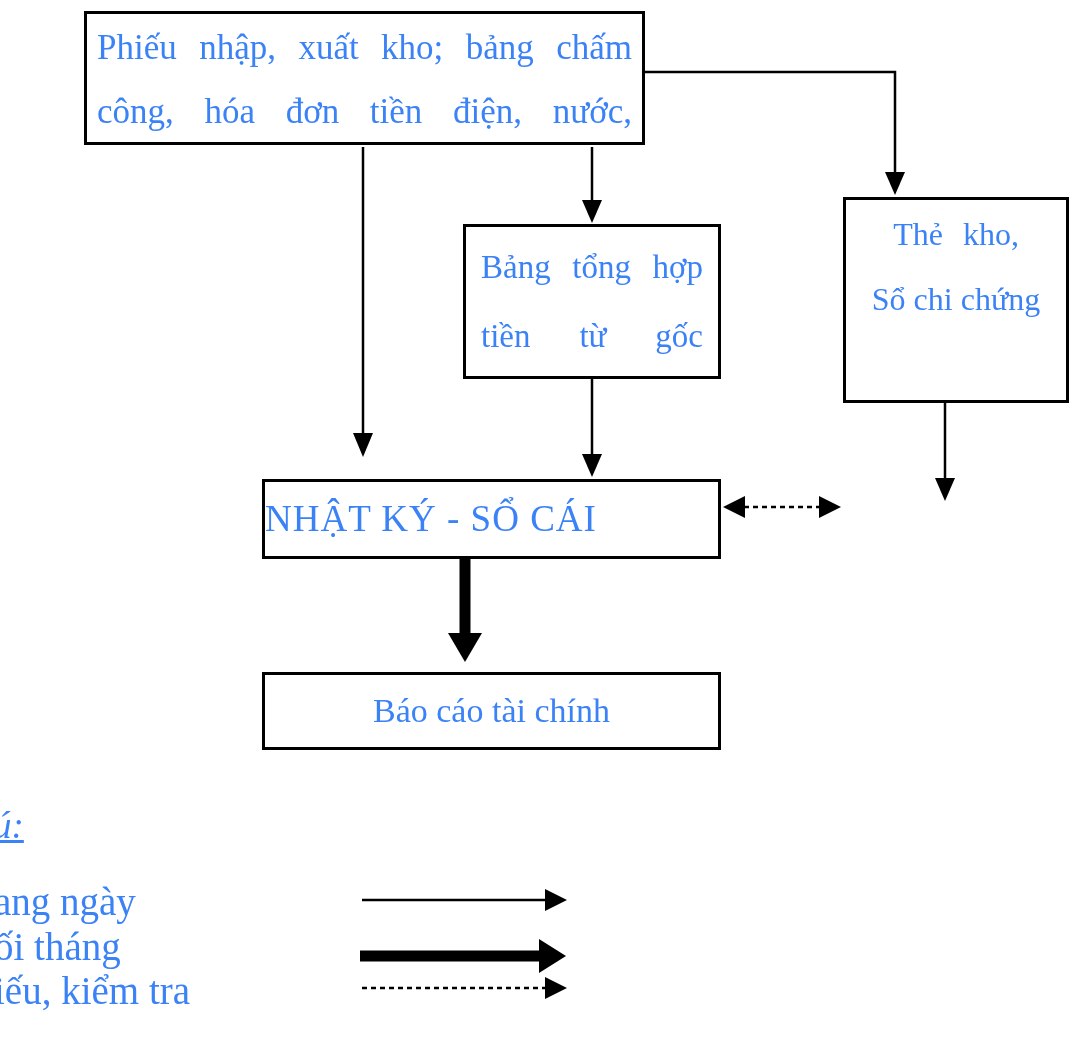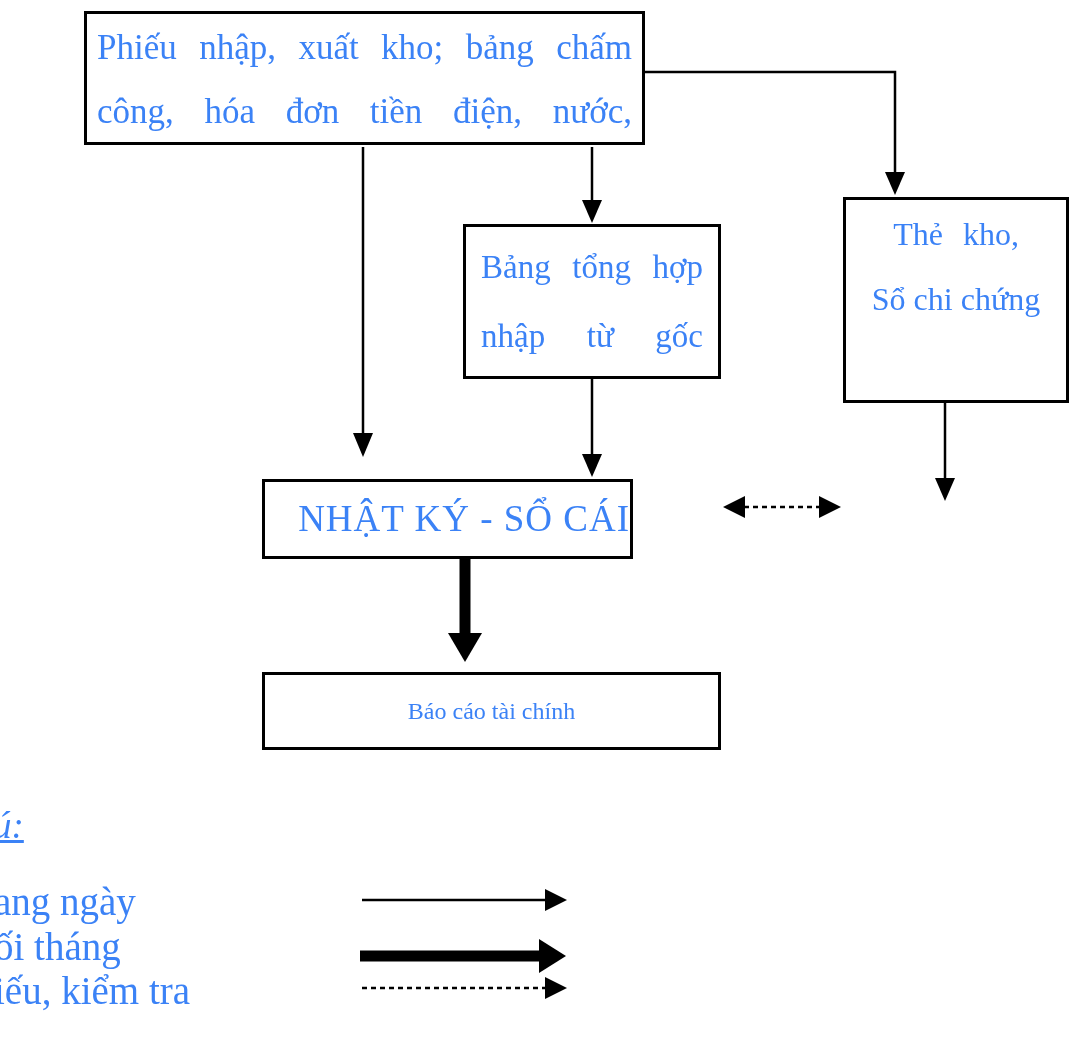--- a/index.html
+++ b/index.html
@@ -29,28 +29,28 @@
   .box-source { left: 84px; top: 11px; width: 561px; height: 134px; padding: 2px 10px; }
   .box-source .l { line-height: 64px; font-size: 35px; }
 
   .box-doc-summary { left: 463px; top: 224px; width: 258px; height: 155px; padding: 6px 15px; }
   .box-doc-summary .l { line-height: 69px; font-size: 33px; }
 
   .box-stock-card { left: 843px; top: 197px; width: 226px; height: 206px; text-align: center; padding-top: 2px; }
   .box-stock-card .l { line-height: 65px; font-size: 32px; }
   .box-stock-card .l1 { word-spacing: 12px; }
 
-  .box-journal { left: 262px; top: 479px; width: 371px; height: 80px; text-align: right; }
+  .box-journal { left: 262px; top: 479px; width: 459px; height: 80px; text-align: left; }
   .box-journal .l { line-height: 74px; font-size: 37px; letter-spacing: 1px; }
 
   .box-detail-summary { left: 843px; top: 503px; width: 206px; height: 156px; text-align: center; padding-top: 8px; }
   .box-detail-summary .l { line-height: 67px; font-size: 33px; }
 
   .box-financial { left: 262px; top: 672px; width: 459px; height: 78px; text-align: center; }
-  .box-financial .l { line-height: 72px; font-size: 24px; border-radius: 17px; }
+  .box-financial .l { line-height: 72px; font-size: 34px; border-radius: 17px; }
 
   .legend-title {
     position: absolute; left: -7px; top: 804px;
     font-size: 37px; font-style: italic; text-decoration: underline;
   }
   .legend-label { position: absolute; left: -6px; font-size: 39px; white-space: nowrap; }
   .legend-label-1 { top: 879px; }
   .legend-label-2 { top: 924px; }
   .legend-label-3 { top: 968px; }
 </style>
@@ -93,21 +93,21 @@
     <polygon class="head" points="567,988 545,977 545,999"></polygon>
   </svg>
 
   <div class="box box-source">
     <div class="l jline">Phiếu nhập, xuất kho; bảng chấm</div>
     <div class="l jline">công, hóa đơn tiền điện, nước,</div>
   </div>
 
   <div class="box box-doc-summary">
     <div class="l jline">Bảng tổng hợp</div>
-    <div class="l jline">nhập từ gốc</div>
+    <div class="l jline">tiền từ gốc</div>
   </div>
 
   <div class="box box-stock-card">
     <div class="l l1">Thẻ kho,</div>
     <div class="l">Sổ chi chứng</div>
   </div>
 
   <div class="box box-journal">
     <div class="l">NHẬT KÝ - SỔ CÁI</div>
   </div>

